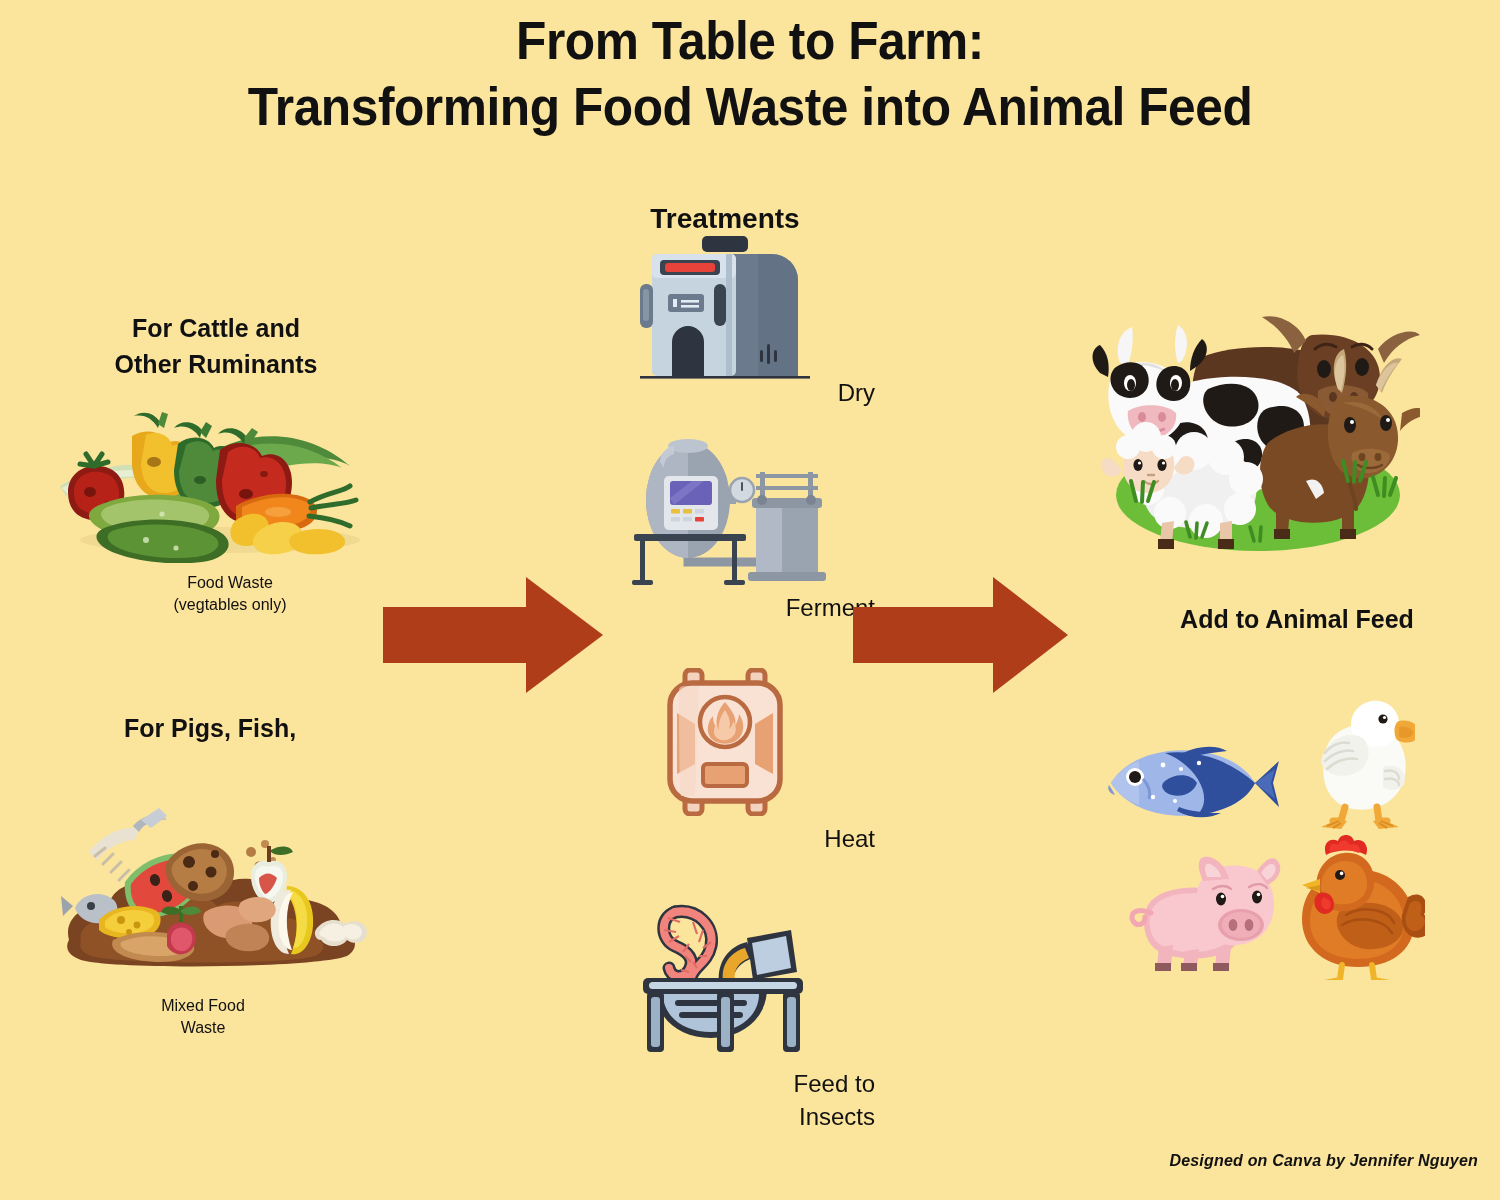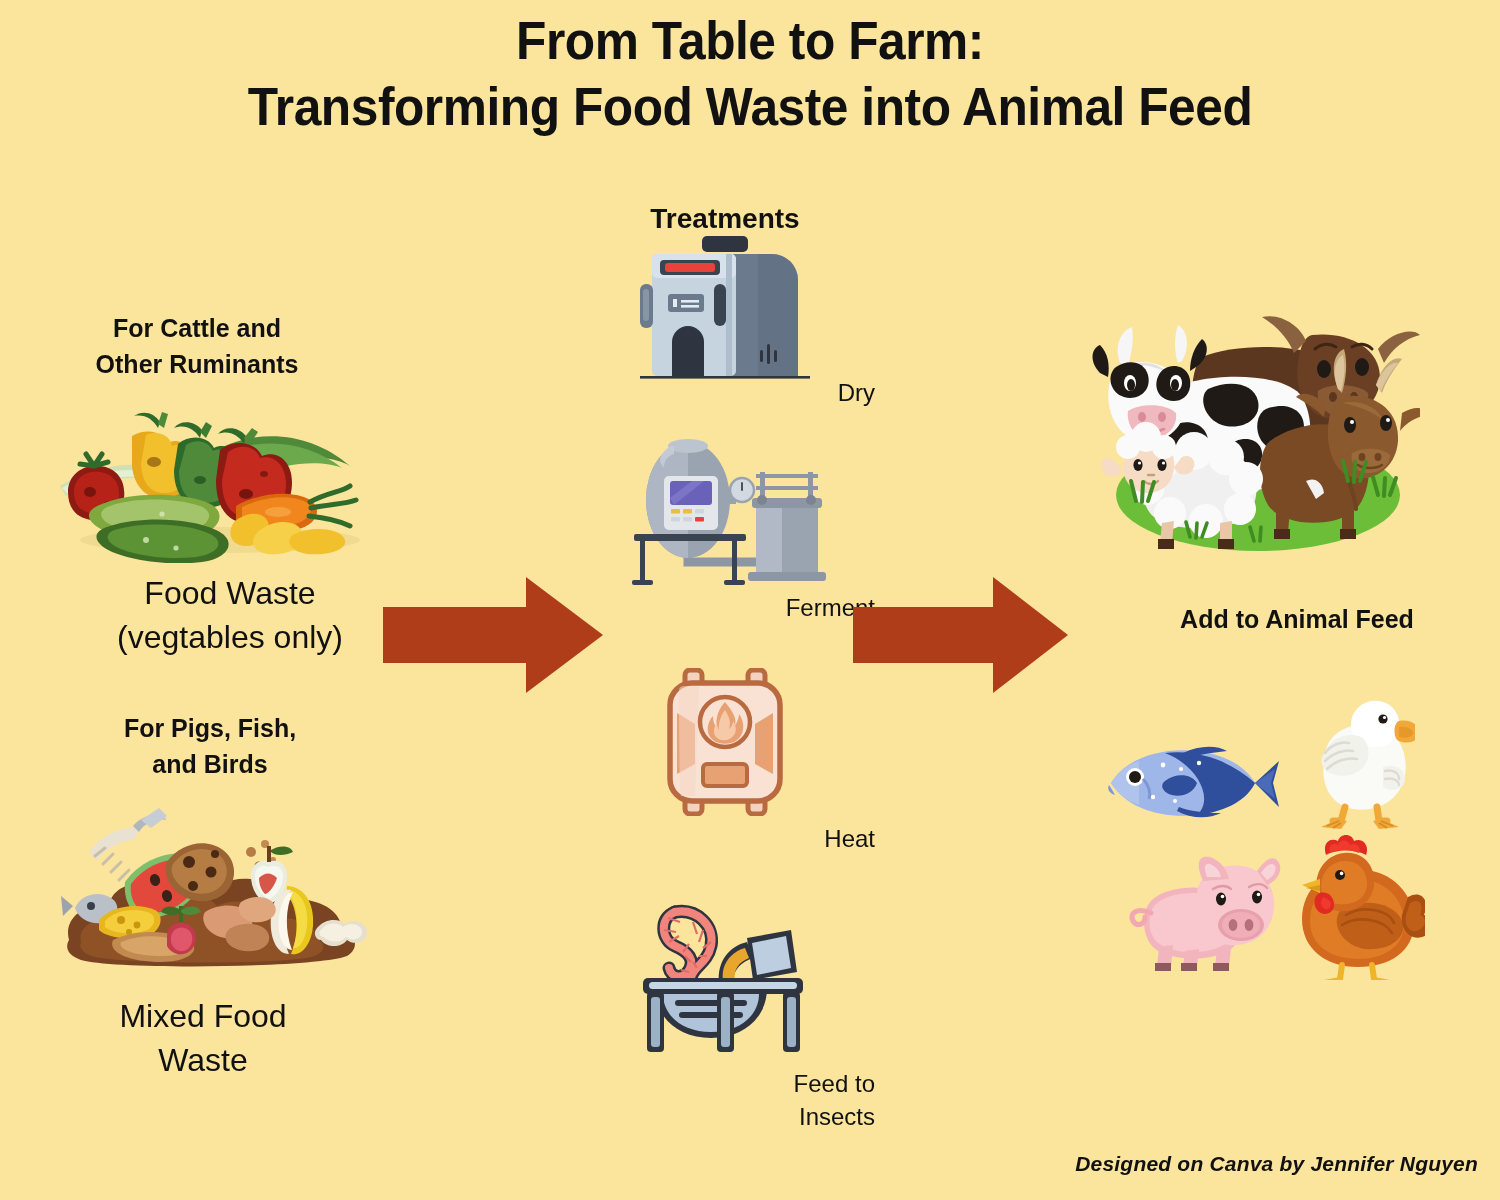--- a/index.html
+++ b/index.html
@@ -19,36 +19,36 @@
     top:8px;left:0;width:1500px;text-align:center;
     font-weight:bold;font-size:54px;line-height:1.22;
     letter-spacing:-0.5px;
     transform:scaleX(0.92);transform-origin:center top;
   }
   #title .l2{white-space:nowrap;}
 
   
   .hdr-bold{font-weight:bold;font-size:25px;line-height:1.45;text-align:center;}
   #treat-head{top:183px;left:560px;width:330px;font-weight:bold;font-size:28px;text-align:center;margin-top:20px;}
-  #cattle-head{top:310px;left:32px;width:330px;}
+  #cattle-head{top:310px;left:51px;width:330px;}
   #pigs-head{top:710px;left:45px;width:330px;}
   #feed-head{top:605px;left:1122px;width:350px;font-weight:bold;font-size:25px;text-align:center;}
 
-  .cap{font-size:32px;line-height:1.36;text-align:center;}
+  .cap{font-size:16px;line-height:1.36;text-align:center;}
   #cap-veg{top:572px;left:35px;width:390px;}
   #cap-mixed{top:995px;left:38px;width:330px;}
   .tcap{font-size:24px;line-height:1.36;text-align:right;width:300px;left:575px;}
   #cap-dry{top:377px;}
   #cap-ferment{top:592px;}
   #cap-heat{top:823px;}
   #cap-insects{top:1068px;}
 
   #credit{
     top:1152px;right:22px;
-    font-size:21px;font-weight:bold;font-style:italic;
+    font-size:16px;font-weight:bold;font-style:italic;
     letter-spacing:0.2px;
   }
 
   
   .arrow{height:120px;}
   #arrow1{top:575px;left:383px;width:220px;}
   #arrow2{top:575px;left:853px;width:215px;}
 
   
   #art-veg{top:388px;left:50px;width:320px;height:175px;}
@@ -130,21 +130,20 @@
     <path d="M244 146 C262 138 288 140 294 150 C300 160 282 168 258 166 C240 164 234 152 244 146 Z" fill="#F2C02C"></path>
   </svg>
 
   <div class="abs cap" id="cap-veg">
     <div>Food Waste</div>
     <div>(vegtables only)</div>
   </div>
 
   <div class="abs hdr-bold" id="pigs-head">
     <div>For Pigs, Fish,</div>
-    <div>and Birds</div>
   </div>
 
   <svg class="abs" id="art-mixed" viewBox="0 0 320 185">
 
     <path d="M14 150 C8 128 30 112 54 116 C56 96 86 86 108 98 C120 78 156 76 168 94 C190 82 222 92 226 112 C252 104 284 116 286 136 C300 142 306 158 292 166 C262 178 60 180 26 170 C12 165 10 157 14 150 Z" fill="#7A4321"></path>
     <path d="M26 152 C22 136 42 126 62 130 C66 114 92 108 110 118 C122 102 152 102 162 116 C182 106 208 114 212 130 C234 124 260 132 262 148 C272 154 270 164 256 167 C222 175 62 174 36 166 C26 162 24 157 26 152 Z" fill="#8E5226"></path>
 
     <path d="M34 62 C48 44 66 36 84 38 L80 50 C66 50 52 58 42 70 Z" fill="#E9E2D2"></path>
     <path d="M40 66 L50 58 M48 74 L58 64 M56 82 L66 72 M64 90 L74 80 M72 98 L82 88" stroke="#C9BFA8" stroke-width="3" stroke-linecap="round"></path>
     <path d="M78 36 C88 24 104 22 112 30 C102 28 90 32 84 42 Z" fill="#AFB6BE"></path>

